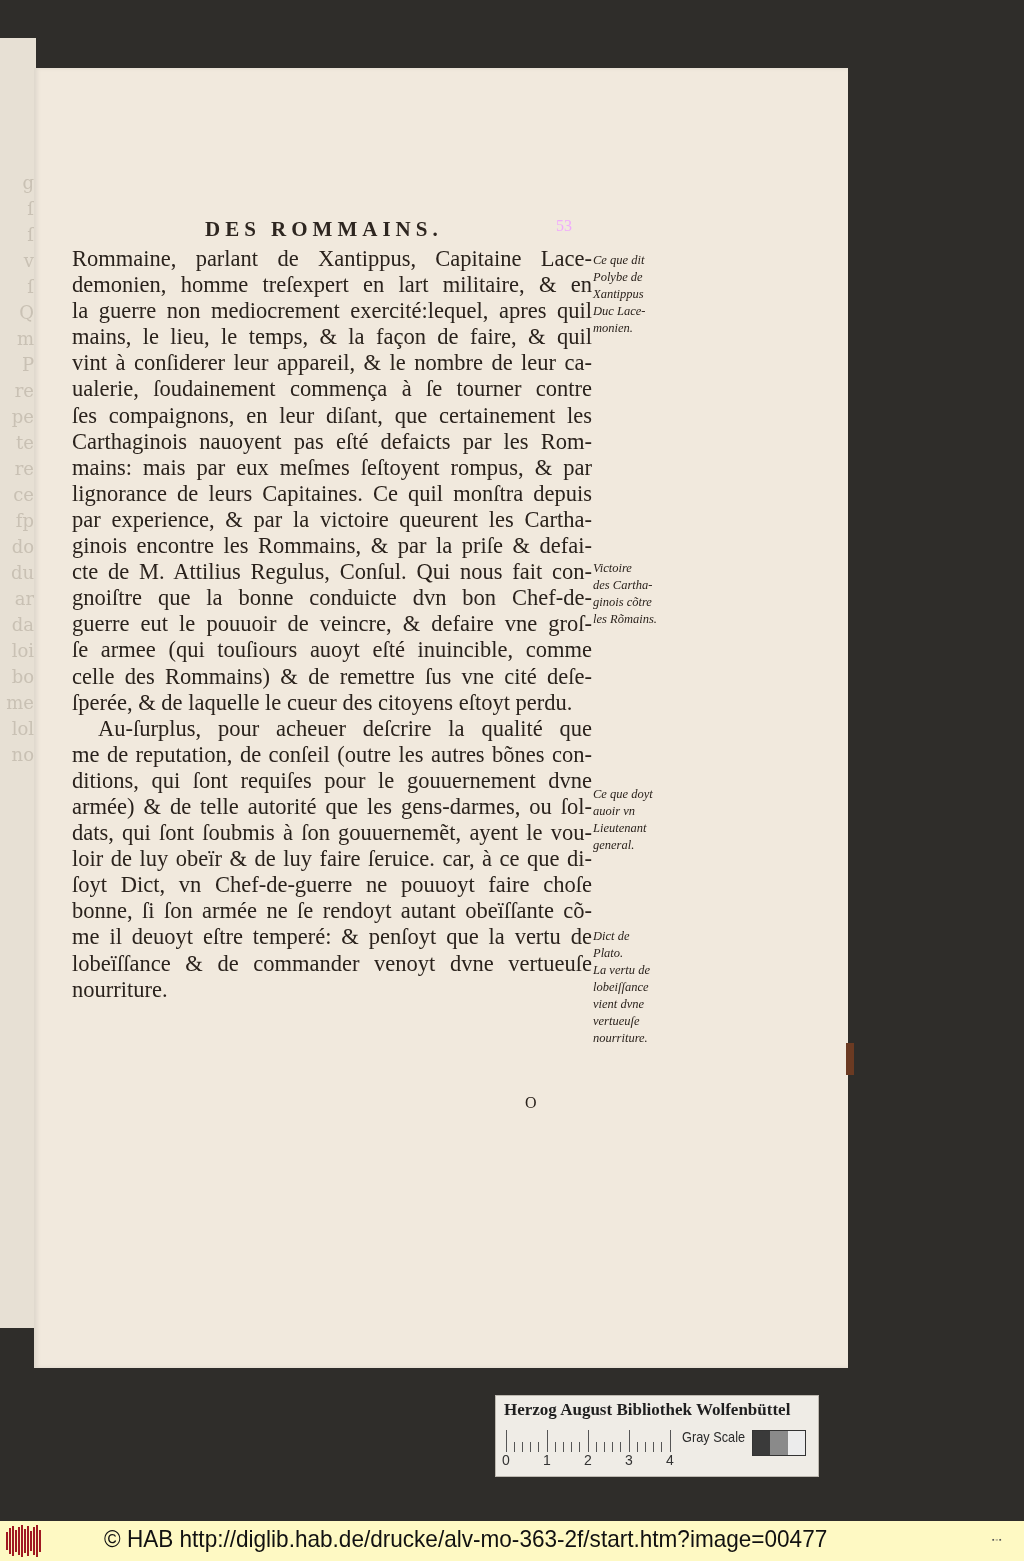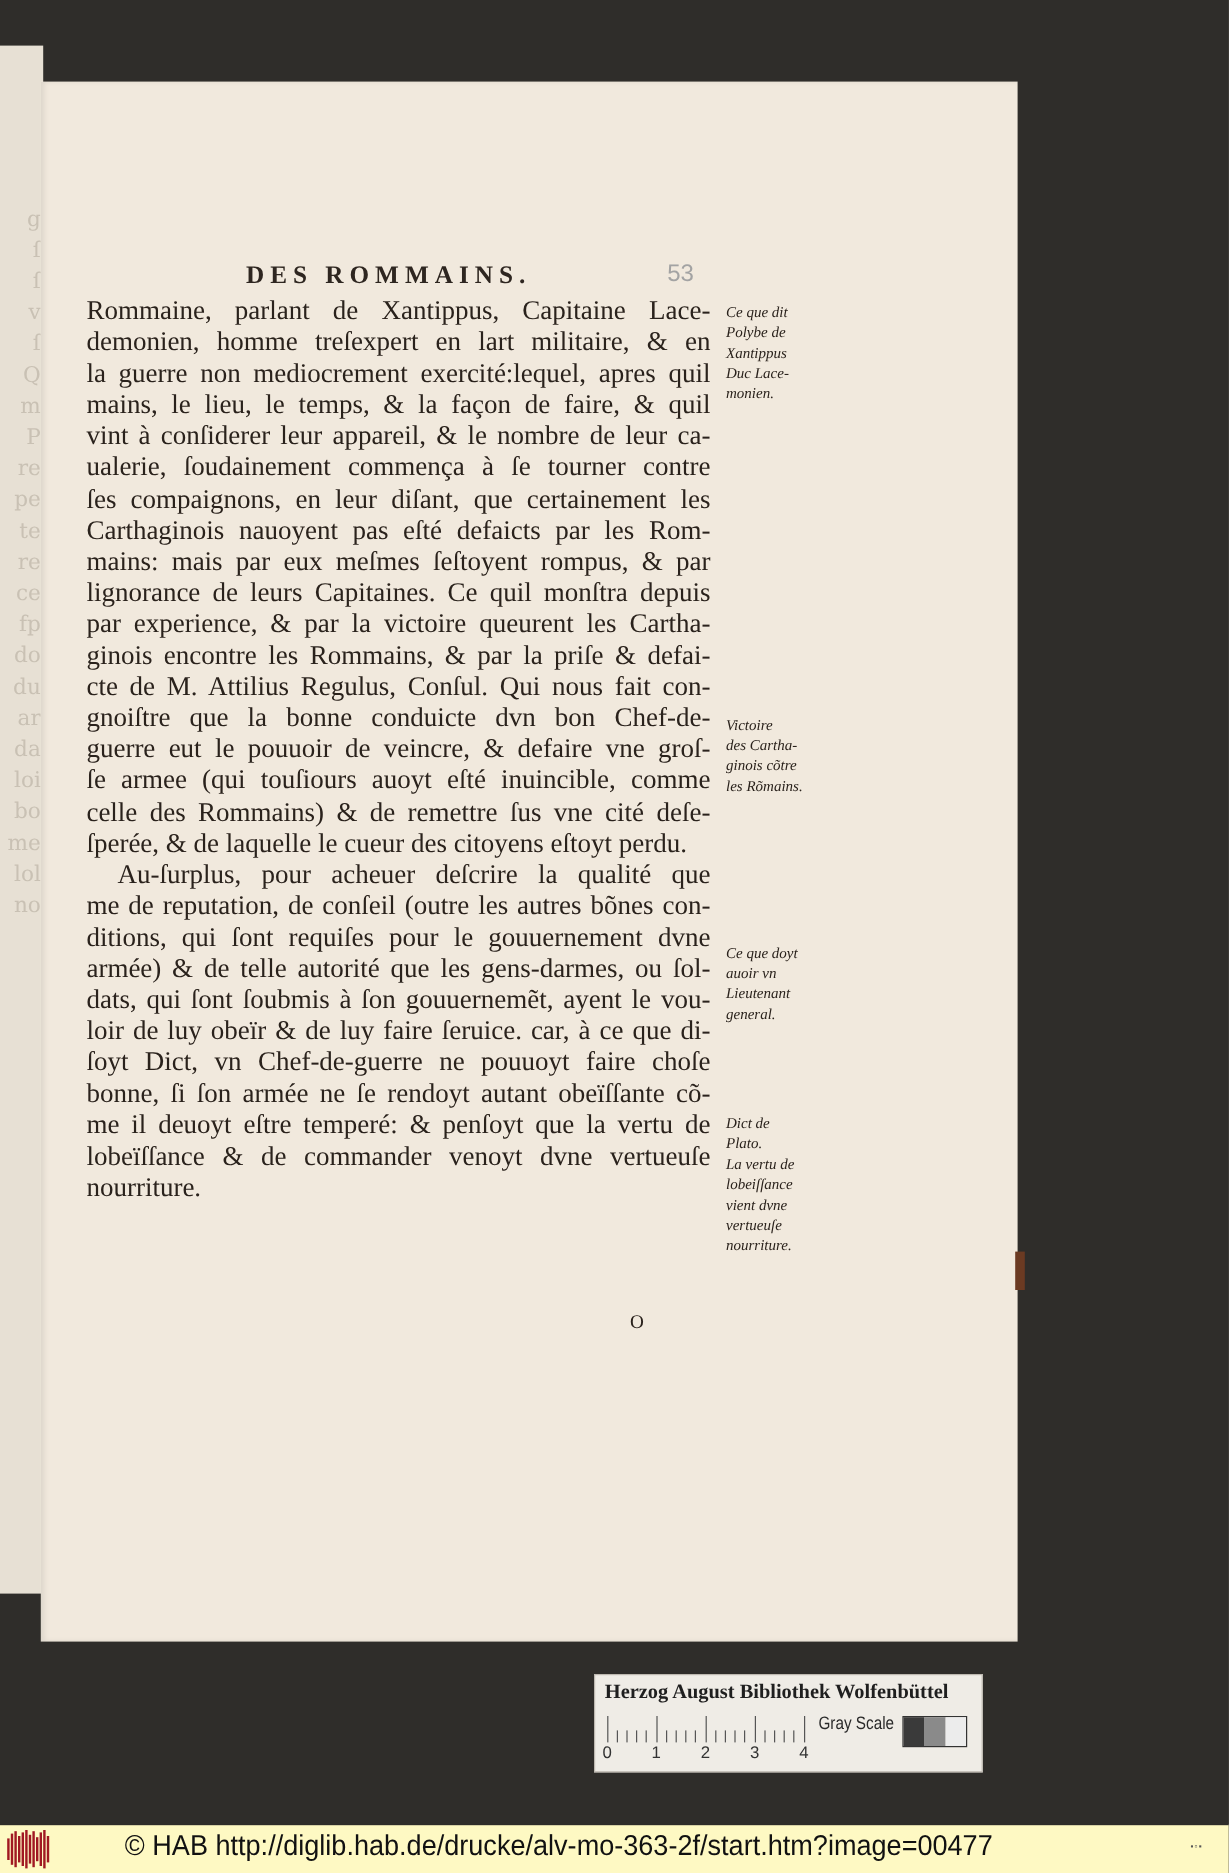--- a/index.html
+++ b/index.html
@@ -2,27 +2,27 @@
 <html><head>
 <meta charset="utf-8">
 <style>
   html,body{margin:0;padding:0;}
   body{width:1024px;height:1561px;position:relative;overflow:hidden;background:#2e2c29;font-family:"DejaVu Serif",serif;}
   .backdrop{position:absolute;left:0;top:0;width:1024px;height:1520px;background:#2f2d2a;}
   .left-page{position:absolute;left:0;top:38px;width:36px;height:1290px;background:#e7e0d4;border-radius:0 0 0 0;}
   .left-ghost{position:absolute;left:0;top:170px;width:34px;font-size:18px;color:#c9c1b4;line-height:26px;text-align:right;overflow:hidden;}
   .page{position:absolute;left:34px;top:68px;width:814px;height:1300px;background:#f1e9dd;box-shadow:inset 3px 0 4px rgba(0,0,0,0.08);}
   .running-head{position:absolute;left:205px;top:217px;font-family:"Liberation Serif",serif;font-size:21px;letter-spacing:5px;color:#2e2620;font-weight:bold;}
-  .page-number{position:absolute;left:556px;top:217px;font-family:Liberation Sans, sans-serif;font-size:20px;color:#a3a3a3;}
+  .page-number{position:absolute;left:556px;top:217px;font-family:Liberation Serif, serif;font-size:16px;color:#f0abfc;}
   .body-text{position:absolute;left:72px;top:246px;width:520px;font-family:"Liberation Serif",serif;font-size:22.5px;line-height:26.1px;color:#2a221c;}
   .body-text .line{display:block;white-space:nowrap;text-align:justify;text-align-last:justify;}
   .body-text .line.last{text-align-last:left;}
   .body-text .line.indent{padding-left:26px;}
   .margin-note{position:absolute;left:593px;width:90px;font-family:"Liberation Serif",serif;font-style:italic;font-size:12.5px;line-height:17px;color:#2a221c;}
-  .margin-note span{display:block;white-space:nowrap;margin-left:12px;}
+  .margin-note span{display:block;white-space:nowrap;}
   .signature{position:absolute;left:525px;top:1094px;font-family:"Liberation Serif",serif;font-size:16px;color:#2a221c;}
   .tab-marker{position:absolute;left:846px;top:1043px;width:8px;height:32px;background:#6b3a22;}
   .label-card{position:absolute;left:495px;top:1395px;width:322px;height:80px;background:#efece6;border:1px solid #bdb8b0;}
   .label-title{position:absolute;left:8px;top:4px;font-family:"Liberation Serif",serif;font-weight:bold;font-size:17px;color:#1f1f1f;white-space:nowrap;}
   .ruler{position:absolute;left:10px;top:30px;width:164px;height:26px;}
   .ruler .tick{position:absolute;bottom:0;width:1px;background:#555;}
   .ruler-labels{position:absolute;left:6px;top:56px;width:180px;height:18px;font-family:"Liberation Sans",sans-serif;font-size:14px;color:#333;}
   .ruler-labels span{position:absolute;}
   .gray-label{position:absolute;left:186px;top:32px;font-family:"Liberation Sans",sans-serif;font-size:15px;color:#2a2a2a;transform:scaleX(0.85);transform-origin:left;}
   .gray-swatches{position:absolute;left:256px;top:34px;width:52px;height:24px;border:1px solid #333;display:flex;}
@@ -78,21 +78,21 @@
 </div>
 
 <div class="margin-note" style="top:252px;">
   <span>Ce que dit</span>
   <span>Polybe de</span>
   <span>Xantippus</span>
   <span>Duc Lace-</span>
   <span>monien.</span>
 </div>
 
-<div class="margin-note" style="top:596px;">
+<div class="margin-note" style="top:560px;">
   <span>Victoire</span>
   <span>des Cartha-</span>
   <span>ginois cõtre</span>
   <span>les Rõmains.</span>
 </div>
 
 <div class="margin-note" style="top:786px;">
   <span>Ce que doyt</span>
   <span>auoir vn</span>
   <span>Lieutenant</span>

